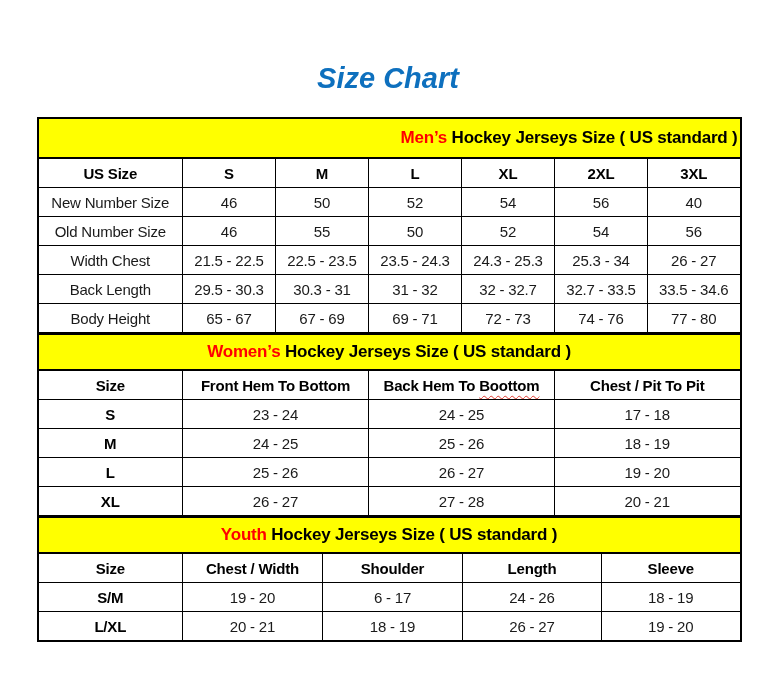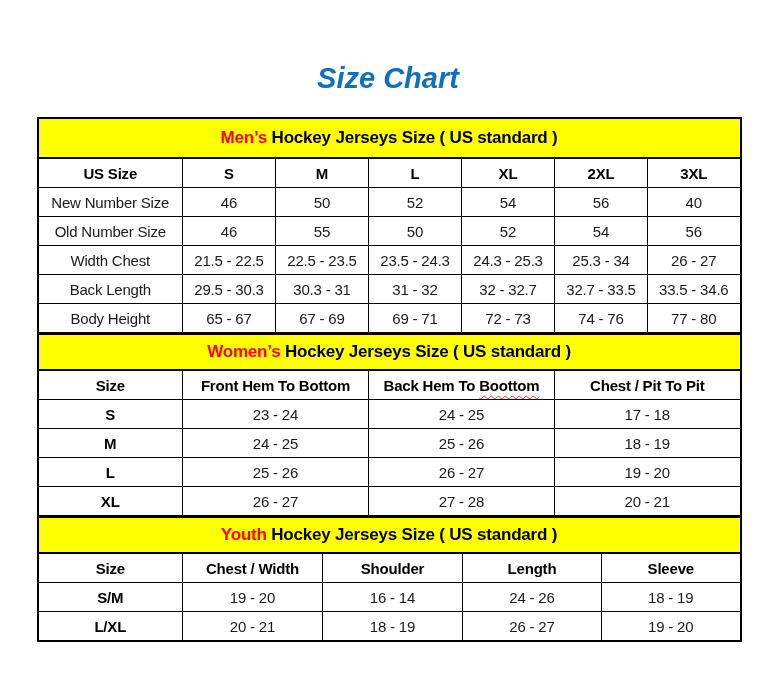--- a/index.html
+++ b/index.html
@@ -54,21 +54,21 @@
   }
   .section-row th {
     background: #ffff00;
     height: 34px;
     font-size: 17px;
     font-weight: 700;
     color: #000000;
     border-top: 2px solid #000;
     border-bottom: 2px solid #000;
   }
-  table.mens .section-row th { height: 38px; }
+  table.mens .section-row th { height: 38px; text-align: right; }
   .col-row th {
     font-weight: 700;
     color: #000000;
   }
   td.row-label-bold {
     font-weight: 700;
     color: #000000;
   }
   .accent {
     color: #ff0000;
@@ -227,21 +227,21 @@
           <th>Chest / Width</th>
           <th>Shoulder</th>
           <th>Length</th>
           <th>Sleeve</th>
         </tr>
       </thead>
       <tbody>
         <tr>
           <td class="row-label-bold">S/M</td>
           <td>19 - 20</td>
-          <td>16 - 14</td>
+          <td>6 - 17</td>
           <td>24 - 26</td>
           <td>18 - 19</td>
         </tr>
         <tr>
           <td class="row-label-bold">L/XL</td>
           <td>20 - 21</td>
           <td>18 - 19</td>
           <td>26 - 27</td>
           <td>19 - 20</td>
         </tr>

